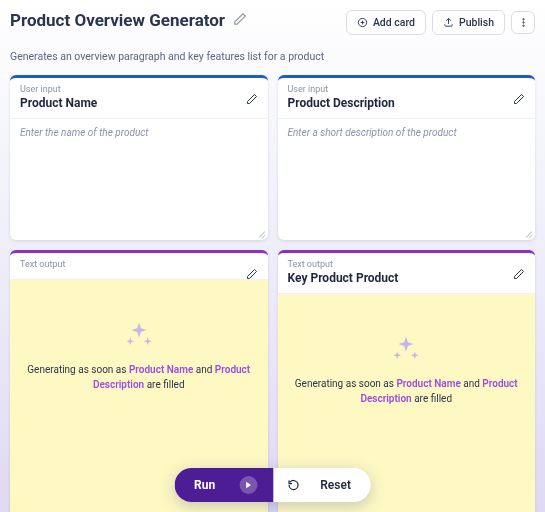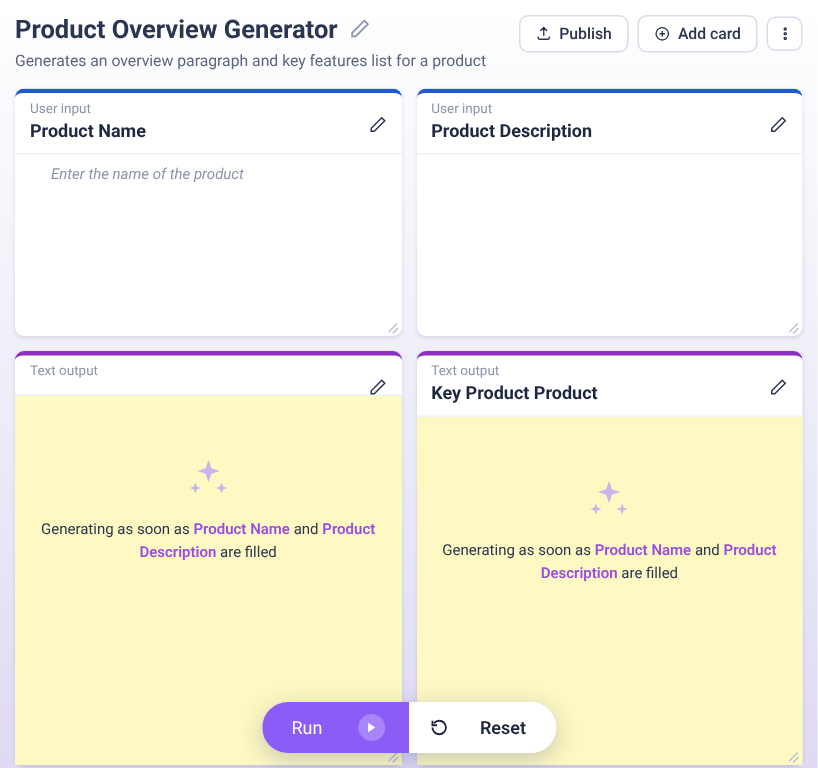--- a/index.html
+++ b/index.html
@@ -2,48 +2,48 @@
 <html><head>
 <meta charset="utf-8">
 <style>
 *{box-sizing:border-box;margin:0;padding:0;font-family:-apple-system,BlinkMacSystemFont,"Segoe UI",Roboto,sans-serif}
 body{width:545px;height:512px;background:linear-gradient(180deg,#fff 0%,#f4f5fb 30%,#e8e6f7 70%,#dfd9f3 100%);overflow:hidden;position:relative}
 .header{padding:10px 10px 0 10px;display:flex;justify-content:center;align-items:flex-start}
 .title-area{flex:1}
 .title-row{display:flex;align-items:center;gap:8px}
 .page-title{font-size:17px;font-weight:700;color:#2a3550}
 .edit-icon svg{width:14px;height:14px;stroke:#8a93a8;fill:none;stroke-width:2}
-.subtitle{font-size:10.5px;color:#5a6680;margin-top:4px}
+.subtitle{font-size:10.5px;color:#5a6680;margin-top:20px}
 .header-actions{display:flex;gap:6px;align-items:center}
 .btn{display:flex;align-items:center;gap:5px;background:#fff;border:1px solid #d9dde7;border-radius:6px;padding:5px 10px;font-size:10.5px;color:#2a3550;cursor:pointer;font-weight:500}
 .btn svg{width:11px;height:11px;stroke:#2a3550;fill:none;stroke-width:2}
 .more-btn{width:24px;padding:5px 0;justify-content:center}
 .grid{display:grid;grid-template-columns:1fr 1fr;gap:10px;padding:12px 10px 0 10px}
 .card{background:#fff;border-radius:6px;box-shadow:0 1px 3px rgba(20,30,60,.12);border-top:3px solid;position:relative;display:flex;flex-direction:column}
 .card.blue{border-top-color:#1e5acc}
 .card.purple{border-top-color:#8e2ec2}
 .card-head{padding:6px 10px 8px 10px;border-bottom:1px solid #edf0f5;position:relative}
 .card-type{font-size:9px;color:#8a93a8;margin-bottom:2px}
 .card-title{font-size:12px;font-weight:700;color:#1d2840}
 .card-edit{position:absolute;top:12px;right:10px}
 .card-edit svg{width:12px;height:12px;stroke:#2a3550;fill:none;stroke-width:2}
-.card-body{padding:8px 24px;font-size:10px;color:#8a93a8;font-style:italic;flex:1;position:relative}
+.card-body{padding:8px 10px;font-size:10px;color:#8a93a8;font-style:italic;flex:1;position:relative}
 .input-card{height:165px}
 .resize-handle{position:absolute;bottom:2px;right:2px;width:10px;height:10px}
 .resize-handle::before,.resize-handle::after{content:"";position:absolute;background:#bcc4d3;height:1px;transform:rotate(-45deg)}
 .resize-handle::before{width:8px;bottom:3px;right:0}
 .resize-handle::after{width:5px;bottom:1px;right:0}
 .output-card{height:276px}
 .output-body{padding:40px 14px 0;text-align:center;background:#fef9c3}
 .sparkle{margin:0 auto 12px;width:30px;height:30px}
 .sparkle svg{fill:#c8b5eb}
 .gen-text{font-size:10px;color:#2a3550;font-style:normal;line-height:1.5}
 .gen-text .ref{color:#9a4de0;font-weight:600}
 .footer{position:absolute;bottom:10px;left:50%;transform:translateX(-50%);display:flex;background:#fff;border-radius:22px;box-shadow:0 4px 16px rgba(30,50,120,.25);overflow:hidden}
-.run-btn{background:#8b5cf6;color:#fff;border:none;padding:8px 16px 8px 20px;font-size:12px;font-weight:400;display:flex;align-items:center;gap:24px;cursor:pointer}
+.run-btn{background:#4c1d95;color:#fff;border:none;padding:8px 16px 8px 20px;font-size:12px;font-weight:700;display:flex;align-items:center;gap:24px;cursor:pointer}
 .play-circle{width:18px;height:18px;background:rgba(255,255,255,.25);border-radius:50%;display:flex;align-items:center;justify-content:center}
 .play-circle svg{width:8px;height:8px;fill:#fff}
 .reset-btn{background:#fff;color:#1d2840;border:none;padding:8px 20px 8px 14px;font-size:12px;font-weight:600;display:flex;align-items:center;gap:21px;cursor:pointer}
 .reset-btn svg{width:12px;height:12px;stroke:#1d2840;fill:none;stroke-width:2.5}
 </style>
 </head>
 <body>
 
 <div class="header">
   <div class="title-area">
@@ -53,30 +53,30 @@
         <svg viewBox="0 0 24 24">
             <path d="M17 3l4 4L7 21H3v-4L17 3z"></path>
           </svg>
       </span>
     </div>
     <p class="subtitle">Generates an overview paragraph and key features list for a product</p>
   </div>
   <div class="header-actions">
     <button class="btn">
       <svg viewBox="0 0 24 24">
-          <path d="M4 16v2a2 2 0 002 2h12a2 2 0 002-2v-2M12 3v12M7 8l5-5 5 5"></path>
-        </svg>
-      <span>Publish</span>
-    </button>
-    <button class="btn">
-      <svg viewBox="0 0 24 24">
           <circle cx="12" cy="12" r="9"></circle>
           <path d="M12 8v8M8 12h8"></path>
         </svg>
       <span>Add card</span>
+    </button>
+    <button class="btn">
+      <svg viewBox="0 0 24 24">
+          <path d="M4 16v2a2 2 0 002 2h12a2 2 0 002-2v-2M12 3v12M7 8l5-5 5 5"></path>
+        </svg>
+      <span>Publish</span>
     </button>
     <button class="btn more-btn">
       <svg viewBox="0 0 24 24" fill="#2a3550" stroke="none">
           <circle cx="12" cy="5" r="1.6"></circle>
           <circle cx="12" cy="12" r="1.6"></circle>
           <circle cx="12" cy="19" r="1.6"></circle>
         </svg>
     </button>
   </div>
 </div>
@@ -95,20 +95,21 @@
   </div>
 
   <div class="card blue input-card">
     <div class="card-head">
       <div class="card-type">User input</div>
       <div class="card-title">Product Description</div>
       <span class="card-edit"><svg viewBox="0 0 24 24">
             <path d="M17 3l4 4L7 21H3v-4L17 3z"></path>
           </svg></span>
     </div>
+    <div class="card-body">Enter a short description of the product</div>
     <div class="resize-handle"></div>
   </div>
 
   <div class="card purple output-card">
     <div class="card-head">
       <div class="card-type">Text output</div>
       <span class="card-edit"><svg viewBox="0 0 24 24">
             <path d="M17 3l4 4L7 21H3v-4L17 3z"></path>
           </svg></span>
     </div>

